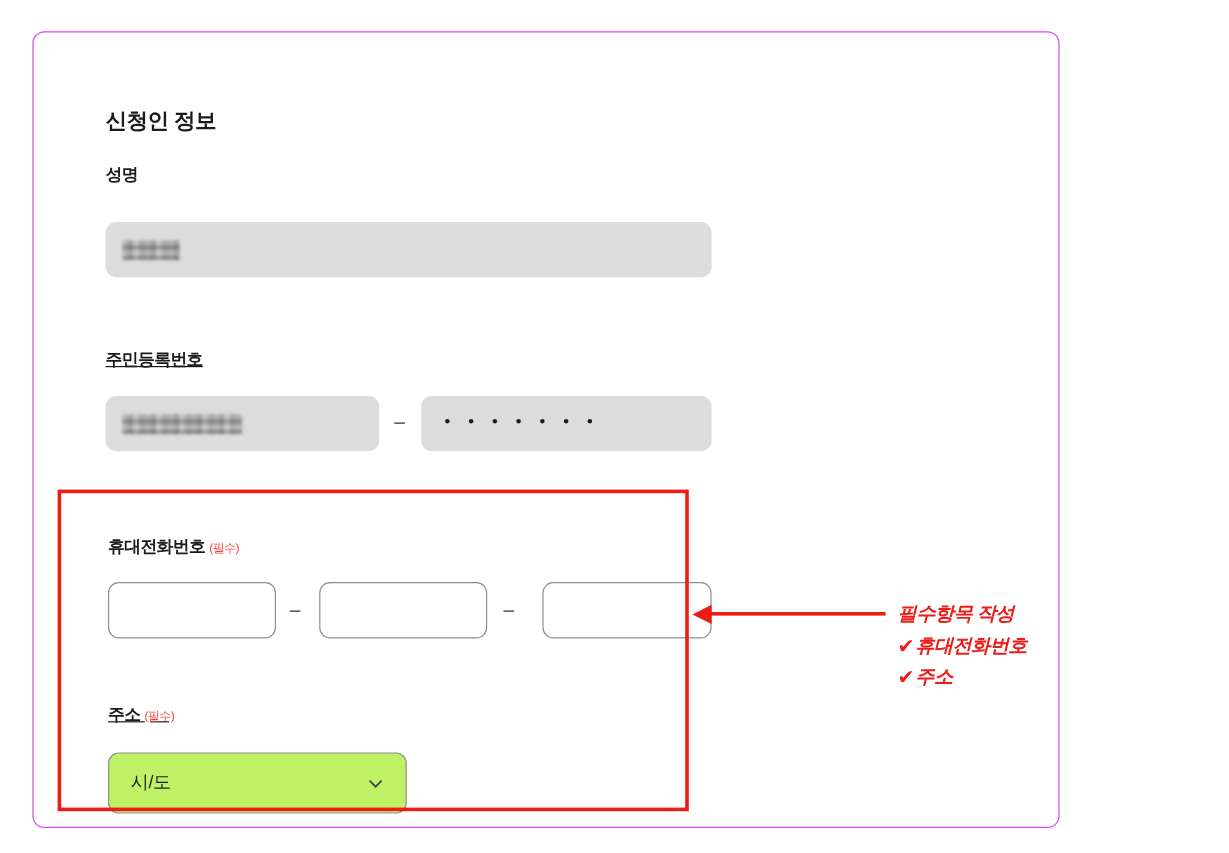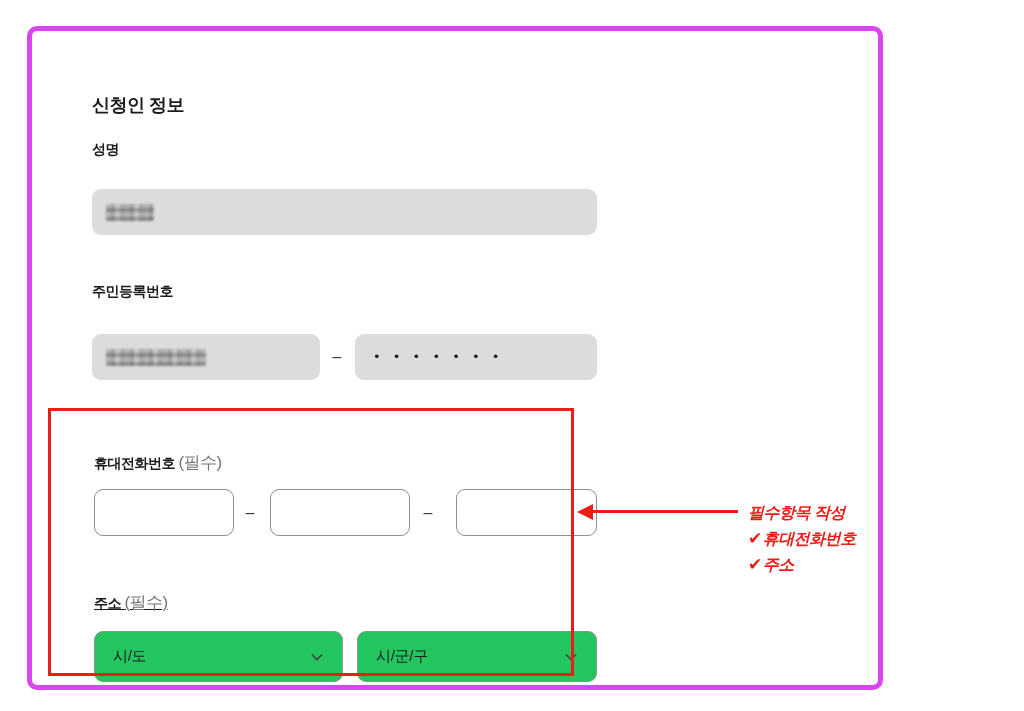--- a/index.html
+++ b/index.html
@@ -11,37 +11,37 @@
     overflow: hidden;
   }
   .canvas { position: absolute; inset: 0; width: 1024px; height: 711px; }
 
   
   .card {
     position: absolute;
     left: 27px; top: 26px;
     width: 856px; height: 664px;
     background: #ffffff;
-    border: 5px solid #d946ef;
+    border: 1px solid #d946ef;
     border-radius: 10px;
   }
 
   .section-title {
     position: absolute; left: 60px; top: 62px;
     font-size: 18px; font-weight: bold; color: #1b1b1b;
     letter-spacing: -0.5px;
   }
 
   .field-label {
     position: absolute;
     font-size: 14px; font-weight: bold; color: #1b1b1b;
     letter-spacing: -0.5px;
   }
   .required-suffix {
-    font-weight: normal; font-size: 17px; color: #737373;
+    font-weight: normal; font-size: 10px; color: #ef4444;
   }
 
   
   .input-disabled {
     position: absolute;
     height: 46px;
     background: #dcdcdc;
     border: none;
     border-radius: 9px;
   }
@@ -81,21 +81,21 @@
     border-radius: 9px;
     font-size: 15px; color: #1b1b1b;
     padding: 0 14px;
     outline: none;
   }
 
   
   .select-box {
     position: absolute;
     height: 51px;
-    background: #22c55e;
+    background: #bef264;
     border: 1px solid #8f8f8f;
     border-radius: 9px;
     display: flex; align-items: center;
     padding: 0 18px;
     font-size: 15px; color: #1b1b1b;
     cursor: pointer;
     letter-spacing: -0.3px;
   }
   .select-box .chev {
     position: absolute; right: 18px; top: 50%;
@@ -146,21 +146,21 @@
 
   <div class="card">
 
     <div class="section-title">신청인 정보</div>
 
     <div class="field-label" style="left:60px; top:110px;">성명</div>
     <div class="input-disabled" style="left:60px; top:158px; width:505px;">
       <span class="redacted" style="width:48px;"></span>
     </div>
 
-    <div class="field-label" style="left:60px; top:252px;">주민등록번호</div>
+    <div class="field-label" style="left:60px; top:264px;text-decoration:underline;">주민등록번호</div>
     <div class="input-disabled" style="left:60px; top:303px; width:228px;">
       <span class="redacted" style="width:100px;"></span>
     </div>
     <span class="dash-sep" style="left:295px; top:317px;">–</span>
     <div class="input-disabled" style="left:323px; top:303px; width:242px;">
       <span class="masked-dots">• • • • • • •</span>
     </div>
 
     <div class="field-label" style="left:62px; top:420px;">
       <span>휴대전화번호</span>
@@ -179,28 +179,20 @@
 
     <div class="select-box" style="left:62px; top:600px; width:249px;">
       <span>시/도</span>
       <span class="chev">
         <svg width="14" height="14" viewBox="0 0 14 14">
           <polyline points="2,4.5 7,9.5 12,4.5" fill="none" stroke="#444" stroke-width="1.6"></polyline>
         </svg>
       </span>
     </div>
 
-    <div class="select-box" style="left:325px; top:600px; width:240px;">
-      <span>시/군/구</span>
-      <span class="chev">
-        <svg width="14" height="14" viewBox="0 0 14 14">
-          <polyline points="2,4.5 7,9.5 12,4.5" fill="none" stroke="#444" stroke-width="1.6"></polyline>
-        </svg>
-      </span>
-    </div>
 
   </div>
 
   <div class="anno-box"></div>
   <div class="anno-arrow-line"></div>
   <div class="anno-arrow-head"></div>
 
   <div class="anno-text">
     <div class="row">필수항목 작성</div>
     <div class="row">

